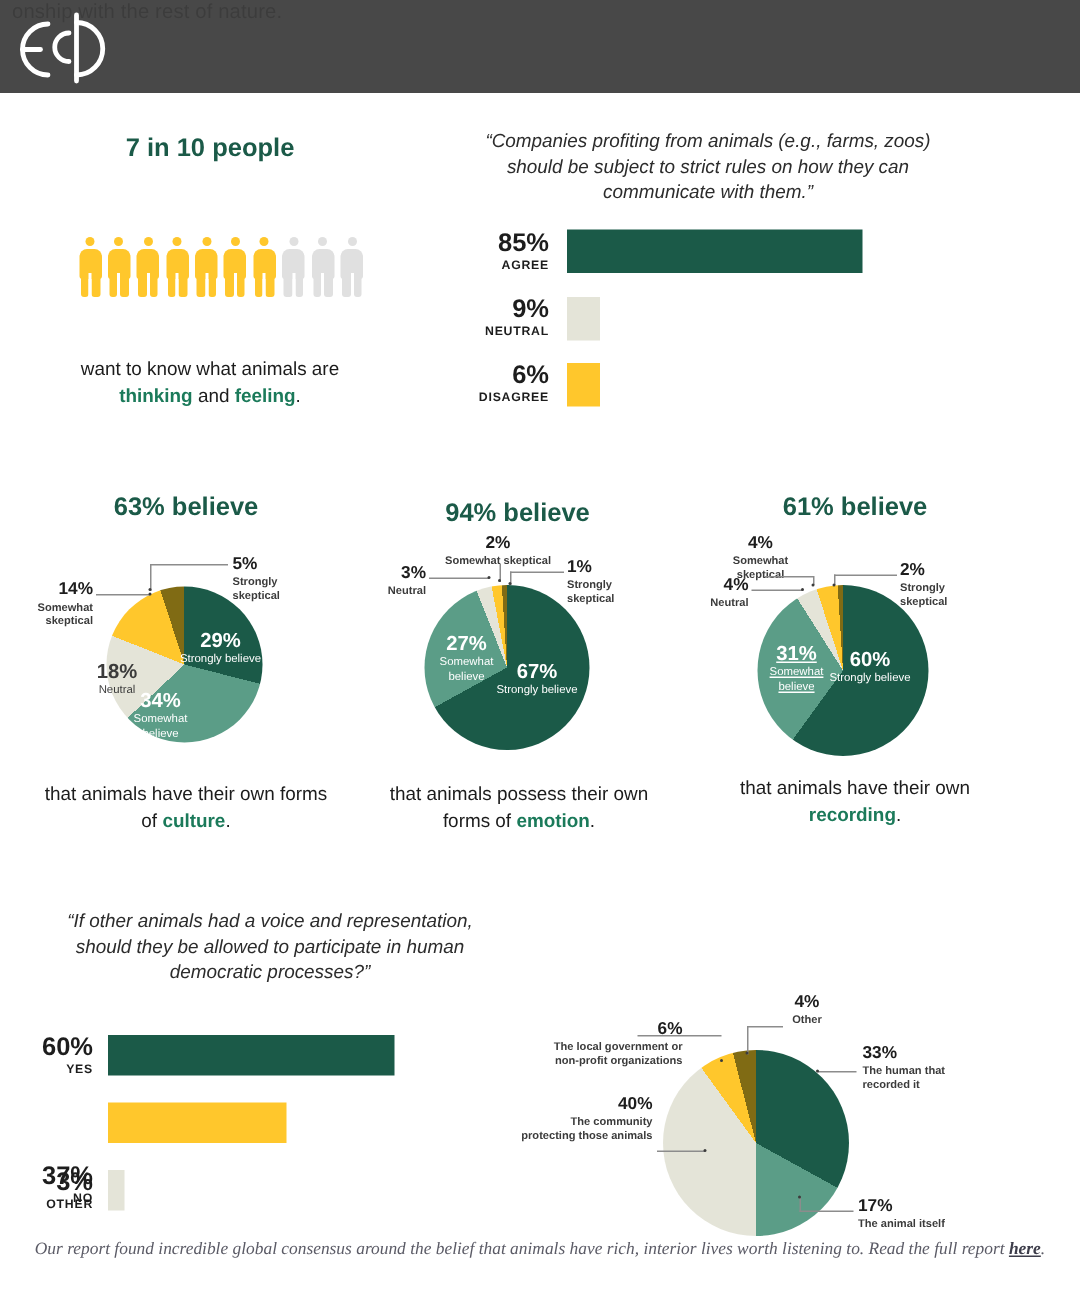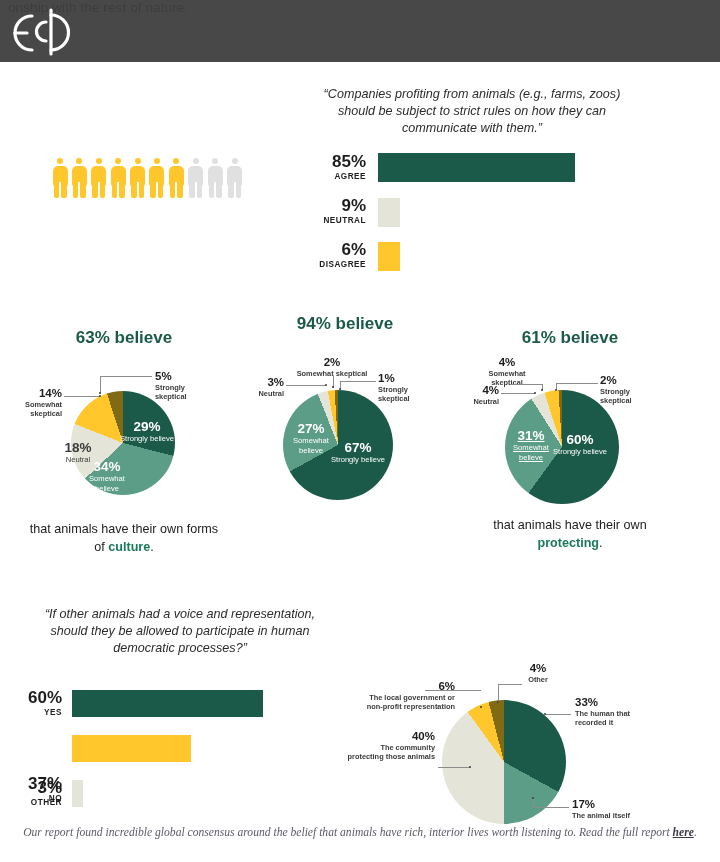--- a/index.html
+++ b/index.html
@@ -112,20 +112,21 @@
         </g>
       </svg>
     </div>
     <div class="nav">
       
       
       
     </div>
   </div>
 
+  <div class="sec-title" style="left:40px; top:89px; width:200px;">7 in 10 people</div>
 
   <div class="people" id="people">
       <div class="person">
         <span class="head" style="background:#ffc72c"></span>
         <span class="body" style="background:#ffc72c"></span>
         <span class="legL" style="background:#ffc72c"></span>
         <span class="legR" style="background:#ffc72c"></span>
         <span class="gap"></span>
       </div>
       <div class="person">
@@ -186,20 +187,24 @@
       </div>
       <div class="person">
         <span class="head" style="background:#e0e0e0"></span>
         <span class="body" style="background:#e0e0e0"></span>
         <span class="legL" style="background:#e0e0e0"></span>
         <span class="legR" style="background:#e0e0e0"></span>
         <span class="gap"></span>
       </div>
     </div>
 
+  <div class="caption" style="left:40px; top:238px; width:200px;">
+    <span>want to know what animals are</span><br>
+    <b>thinking</b><span> and </span><b>feeling</b><span>.</span>
+  </div>
 
   <div class="quote" style="left:312px; top:86px; width:320px;">“Companies profiting from animals (e.g., farms, zoos) should be subject to strict rules on how they can communicate with them.”</div>
 
   <div class="barlabel" style="left:306px; top:152px; width:60px;">
     <div class="barpct">85%</div>
     <div class="barname">AGREE</div>
   </div>
   <div class="bar" style="left:378px; top:153px; width:197px; height:29px; background:#1b5a48;"></div>
 
   <div class="barlabel" style="left:306px; top:196px; width:60px;">
@@ -252,21 +257,21 @@
     <div class="n">skeptical</div>
   </div>
   <div class="leader h" style="left:100px; top:376px; width:52px;"></div>
   <div class="leader v" style="left:100px; top:376px; height:18px;"></div>
   <div class="dot" style="left:99px; top:392px;"></div>
 
   <div class="caption" style="left:28px; top:521px; width:192px;">
     <span>that animals have their own forms of </span><b>culture</b><span>.</span>
   </div>
 
-  <div class="sec-title" style="left:250px; top:314px; width:190px;">94% believe</div>
+  <div class="sec-title" style="left:250px; top:332px; width:190px;">94% believe</div>
 
   <div class="pie" style="left:283px; top:390px; width:110px; height:110px;
        background: conic-gradient(from 0deg,
           #1b5a48 0deg 241.2deg,
           #5b9d87 241.2deg 338.4deg,
           #e4e4d8 338.4deg 349.2deg,
           #ffc72c 349.2deg 356.4deg,
           #806b14 356.4deg 360deg);"></div>
 
   <div class="pielabel" style="left:320px; top:440px; width:76px;">
@@ -295,20 +300,23 @@
 
   <div class="callout rt" style="left:378px; top:372px; width:60px;">
     <div class="p">1%</div>
     <div class="n">Strongly</div>
     <div class="n">skeptical</div>
   </div>
   <div class="leader h" style="left:340px; top:381px; width:36px;"></div>
   <div class="leader v" style="left:340px; top:381px; height:9px;"></div>
   <div class="dot" style="left:339px; top:388px;"></div>
 
+  <div class="caption" style="left:246px; top:521px; width:200px;">
+    <span>that animals possess their own forms of </span><b>emotion</b><span>.</span>
+  </div>
 
   <div class="sec-title" style="left:475px; top:328px; width:190px;">61% believe</div>
 
   <div class="pie" style="left:505px; top:390px; width:114px; height:114px;
        background: conic-gradient(from 0deg,
           #1b5a48 0deg 216deg,
           #5b9d87 216deg 327.6deg,
           #e4e4d8 327.6deg 342deg,
           #ffc72c 342deg 356.4deg,
           #806b14 356.4deg 360deg);"></div>
@@ -342,21 +350,21 @@
   <div class="callout rt" style="left:600px; top:374px; width:62px;">
     <div class="p">2%</div>
     <div class="n">Strongly</div>
     <div class="n">skeptical</div>
   </div>
   <div class="leader h" style="left:556px; top:383px; width:42px;"></div>
   <div class="leader v" style="left:556px; top:383px; height:7px;"></div>
   <div class="dot" style="left:555px; top:389px;"></div>
 
   <div class="caption" style="left:474px; top:517px; width:192px;">
-    <span>that animals have their own </span><b>protecting</b><span>.</span>
+    <span>that animals have their own </span><b>recording</b><span>.</span>
   </div>
 
   <div class="quote" style="left:30px; top:606px; width:300px;">“If other animals had a voice and representation, should they be allowed to participate in human democratic processes?”</div>
 
   <div class="barlabel" style="left:10px; top:688px; width:52px;">
     <div class="barpct">60%</div>
     <div class="barname">YES</div>
   </div>
   <div class="bar" style="left:72px; top:690px; width:191px; height:27px; background:#1b5a48;"></div>
 
@@ -409,21 +417,21 @@
     <div class="p">40%</div>
     <div class="n">The community</div>
     <div class="n">protecting those animals</div>
   </div>
   <div class="leader h" style="left:438px; top:767px; width:32px;"></div>
   <div class="dot" style="left:469px; top:766px;"></div>
 
   <div class="callout lt" style="left:345px; top:680px; width:110px;">
     <div class="p">6%</div>
     <div class="n">The local government or</div>
-    <div class="n">non-profit representation</div>
+    <div class="n">non-profit organizations</div>
   </div>
   <div class="leader h" style="left:425px; top:690px; width:56px;"></div>
   <div class="dot" style="left:480px; top:706px;"></div>
 
   <div class="footer">
     <span>Our report found incredible global consensus around the belief that animals have rich, interior lives worth listening to. Read the full report </span><a href="#">here</a><span>.</span>
   </div>
 
 </div>
 

